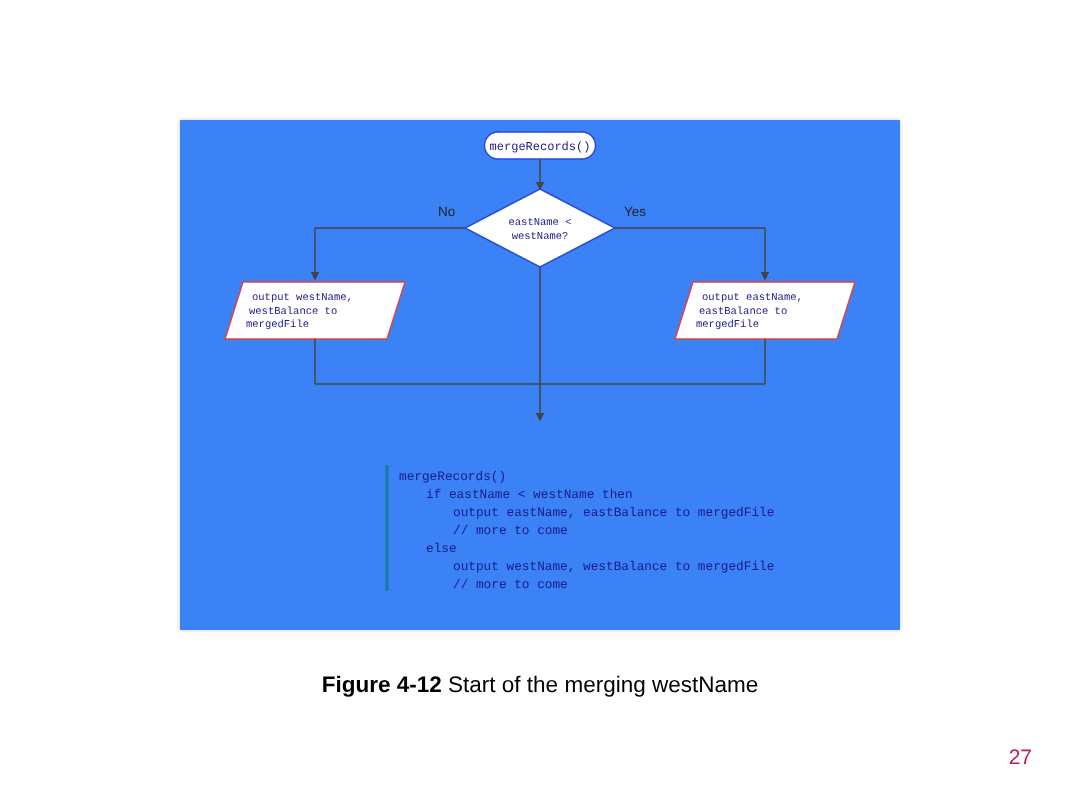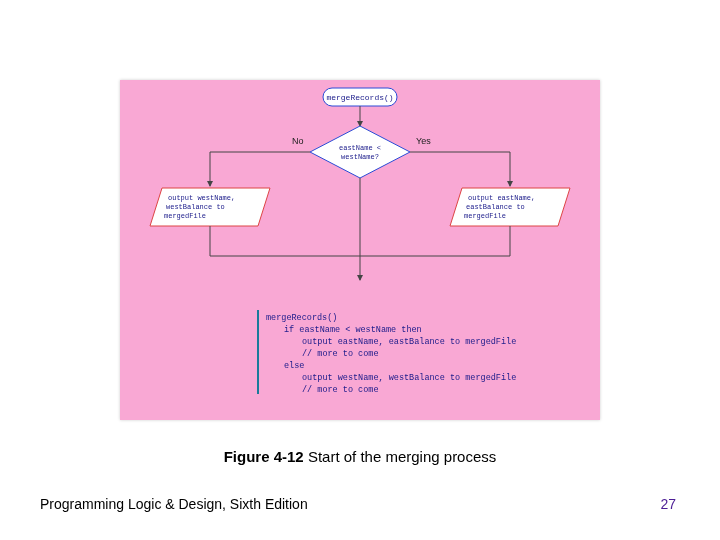--- a/index.html
+++ b/index.html
@@ -16,21 +16,21 @@
     width: 720px;
     height: 540px;
   }
   .diagram-panel {
     position: absolute;
     left: 120px;
     top: 80px;
     width: 480px;
     height: 340px;
     box-shadow: 0 0 3px rgba(0,0,0,0.2);
-    background: #f9a8d4;
+    background: #3b82f6;
     overflow: hidden;
   }
   svg { display:block; }
   .flow-text {
     font-family: "Courier New", monospace;
     font-size: 8px;
     fill: #1a1a8a;
   }
   .flow-text-sm {
     font-family: "Courier New", monospace;
@@ -59,24 +59,24 @@
   .caption .figno { font-weight: bold; }
   .footer-left {
     position: absolute;
     left: 40px;
     bottom: 28px;
     font-size: 14px;
     color: #000;
   }
   .footer-right {
     position: absolute;
-    right: 44px;
+    right: 32px;
     bottom: 28px;
     font-size: 14px;
-    color: #4c1d95;
+    color: #be185d;
   }
 </style>
 </head>
 <body>
 
 <div class="slide">
 
   <div class="diagram-panel">
     <svg width="480" height="340">
 
@@ -139,19 +139,18 @@
         <text class="pseudo-line" x="182" y="276">// more to come</text>
         <text class="pseudo-line" x="164" y="288">else</text>
         <text class="pseudo-line" x="182" y="300">output westName, westBalance to mergedFile</text>
         <text class="pseudo-line" x="182" y="312">// more to come</text>
       </g>
 
     </svg>
   </div>
 
   <div class="caption">
-    <span class="figno">Figure 4-12</span><span> Start of the merging process</span>
+    <span class="figno">Figure 4-12</span><span> Start of the merging westName</span>
   </div>
 
-  <div class="footer-left">Programming Logic &amp; Design, Sixth Edition</div>
   <div class="footer-right">27</div>
 
 </div>
 
 </body></html>

